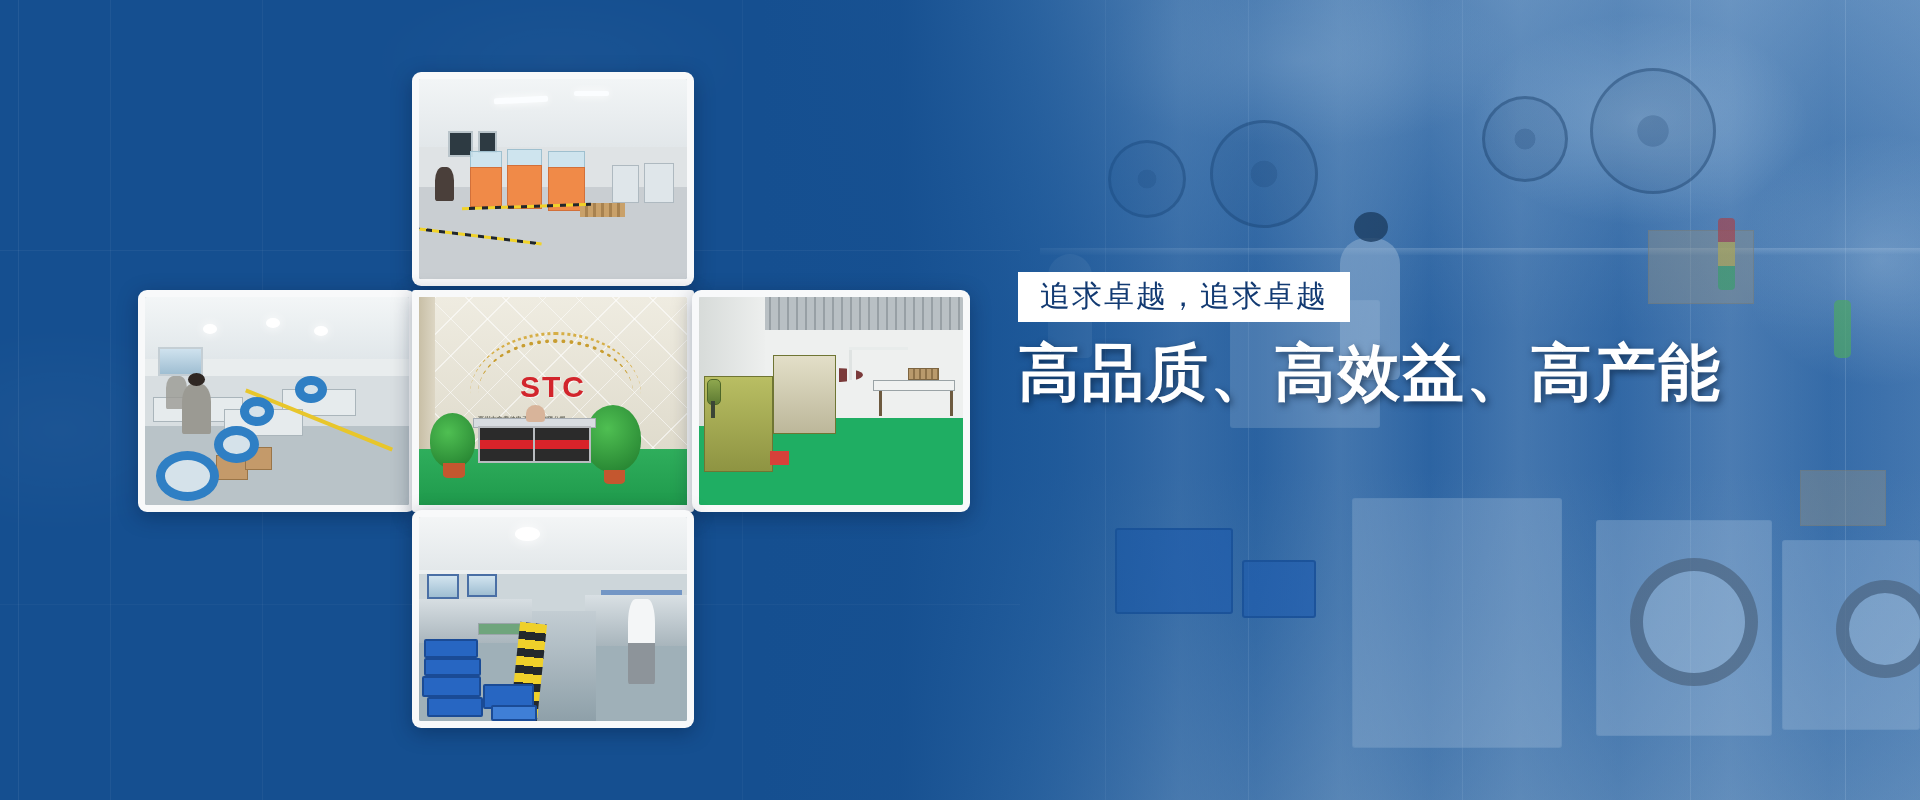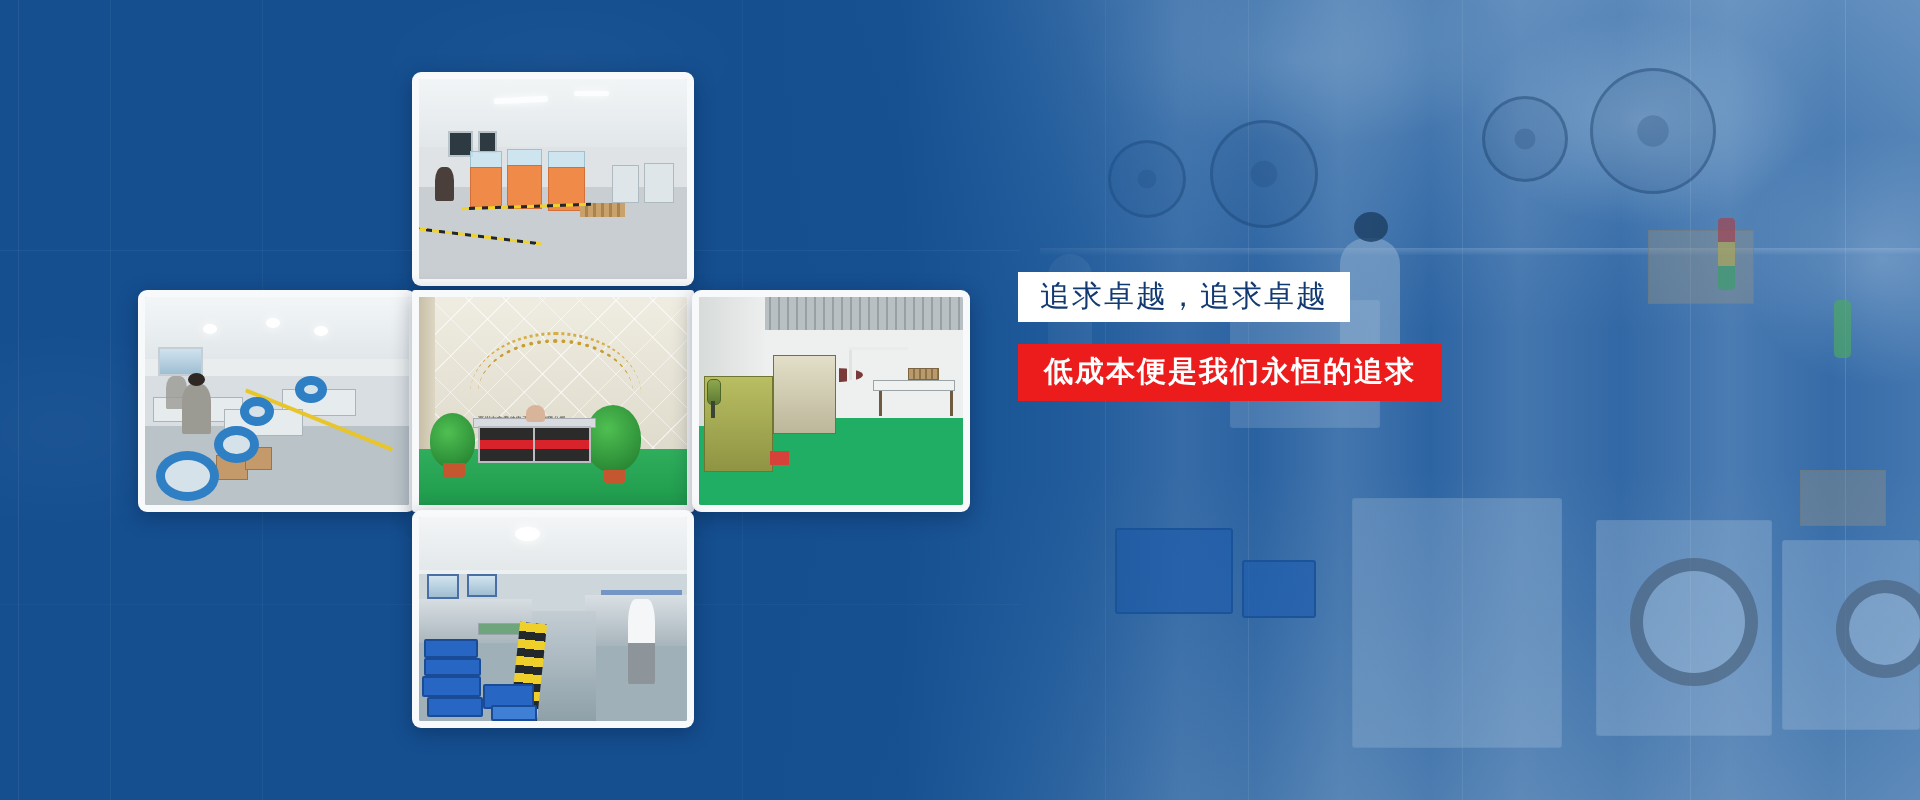--- a/index.html
+++ b/index.html
@@ -412,20 +412,21 @@
       </div>
     </div>
 
     <div class="photo center">
       <div class="scene sc-center">
         <div class="corner"></div>
         <div class="wall"></div>
         <div class="floor"></div>
         <div class="arc2"></div>
         <div class="arc"></div>
+        <div class="stc">STC</div>
         <div class="subtxt">惠州市鑫意佳电子科技有限公司</div>
         <div class="coltd">CO., LTD</div>
         <div class="plant pl1"></div>
           <div class="pot po1"></div>
         <div class="plant pl2"></div>
           <div class="pot po2"></div>
         <div class="counter"></div>
         <div class="clerk"></div>
         <div class="desk"></div>
       </div>
@@ -471,16 +472,16 @@
           <div class="crate cr4"></div>
         <div class="crate cr5"></div>
           <div class="crate cr6"></div>
       </div>
     </div>
 
   </div>
 
   <div class="copy">
     <div class="tagline">追求卓越，追求卓越</div>
-    <div class="ribbon">低成本便是我们永恒的追求</div>
+    <div class="headline">高品质、高效益、高产能</div>
   </div>
 
 </div>
 
 </body></html>

